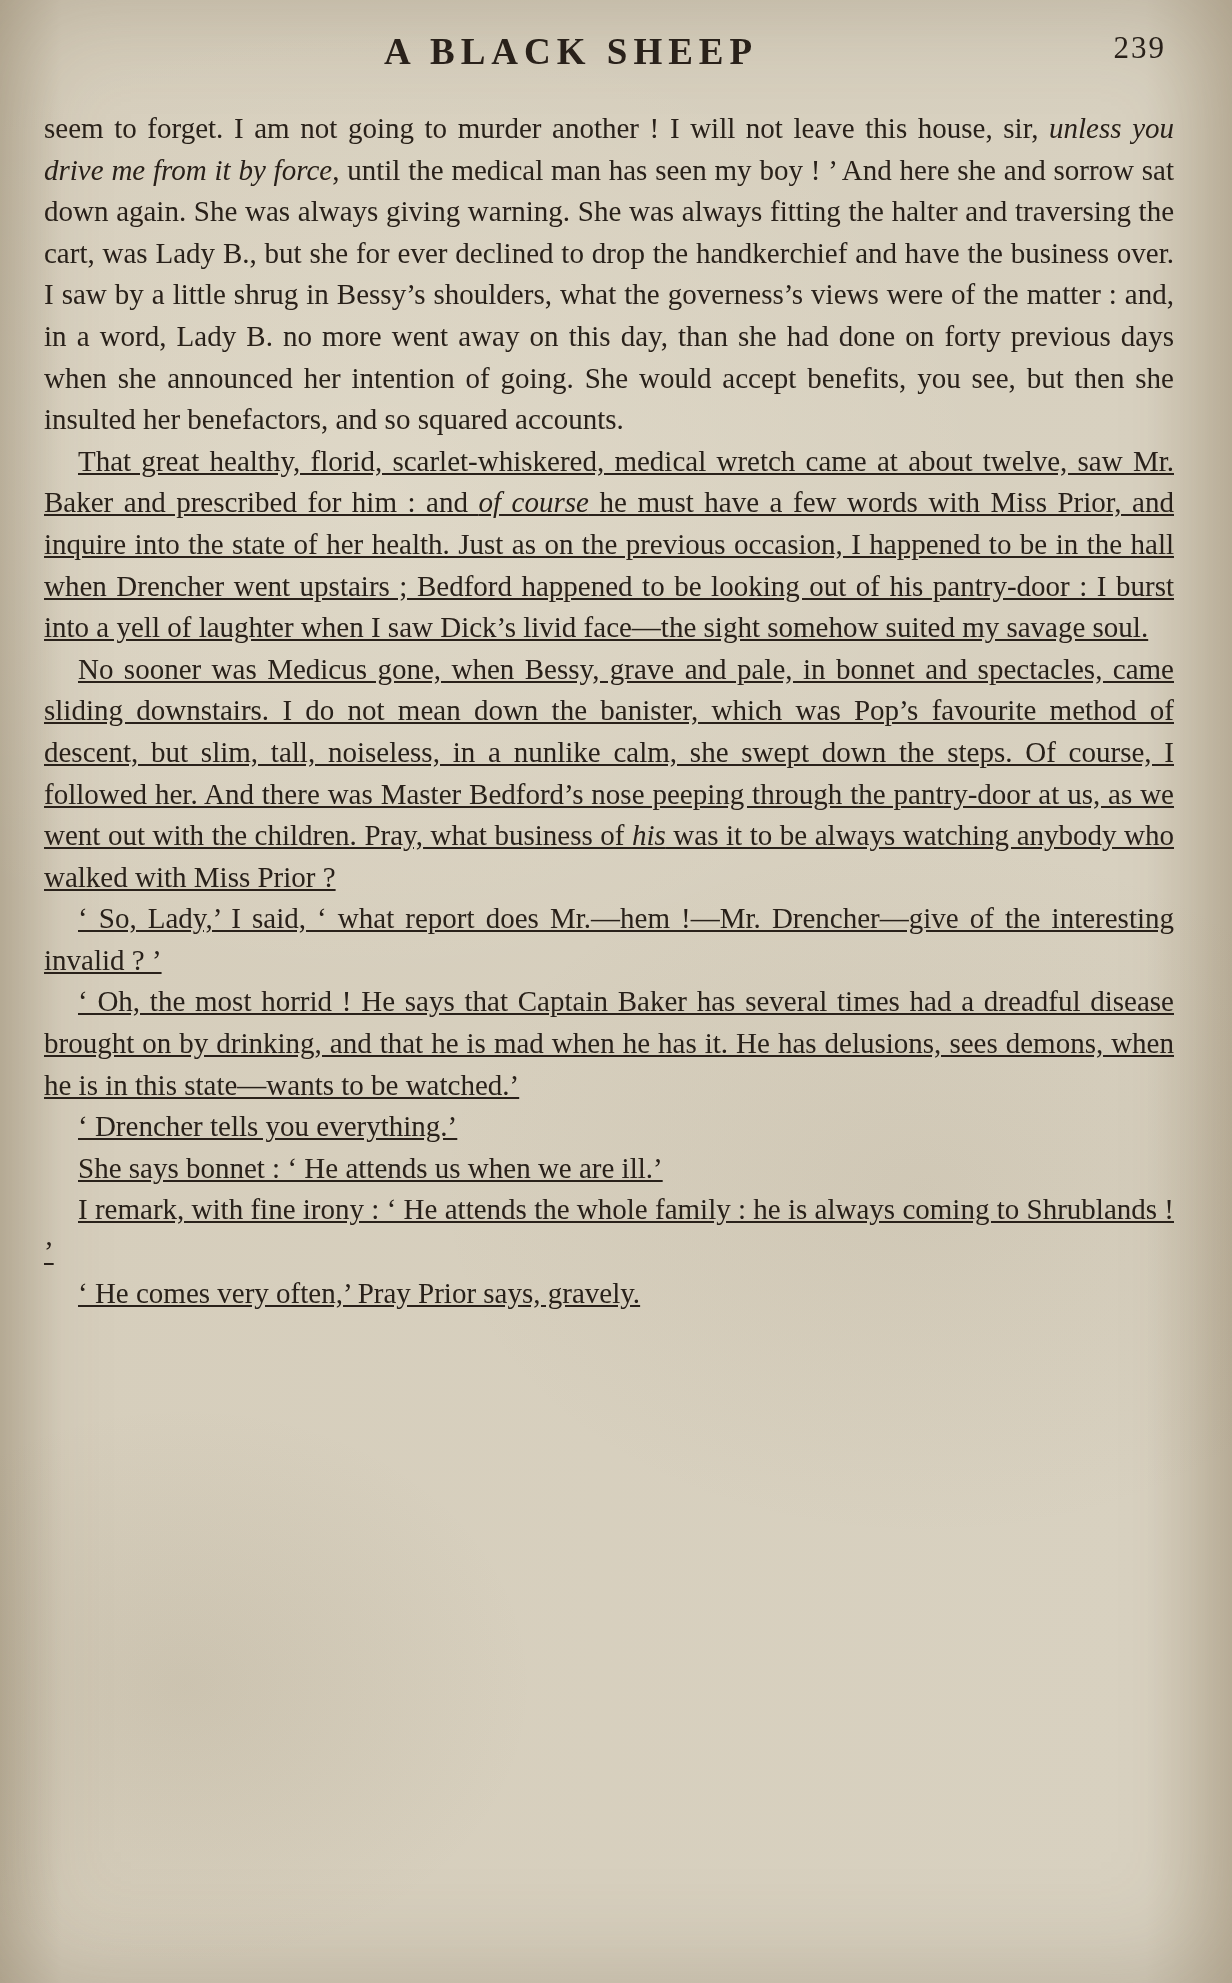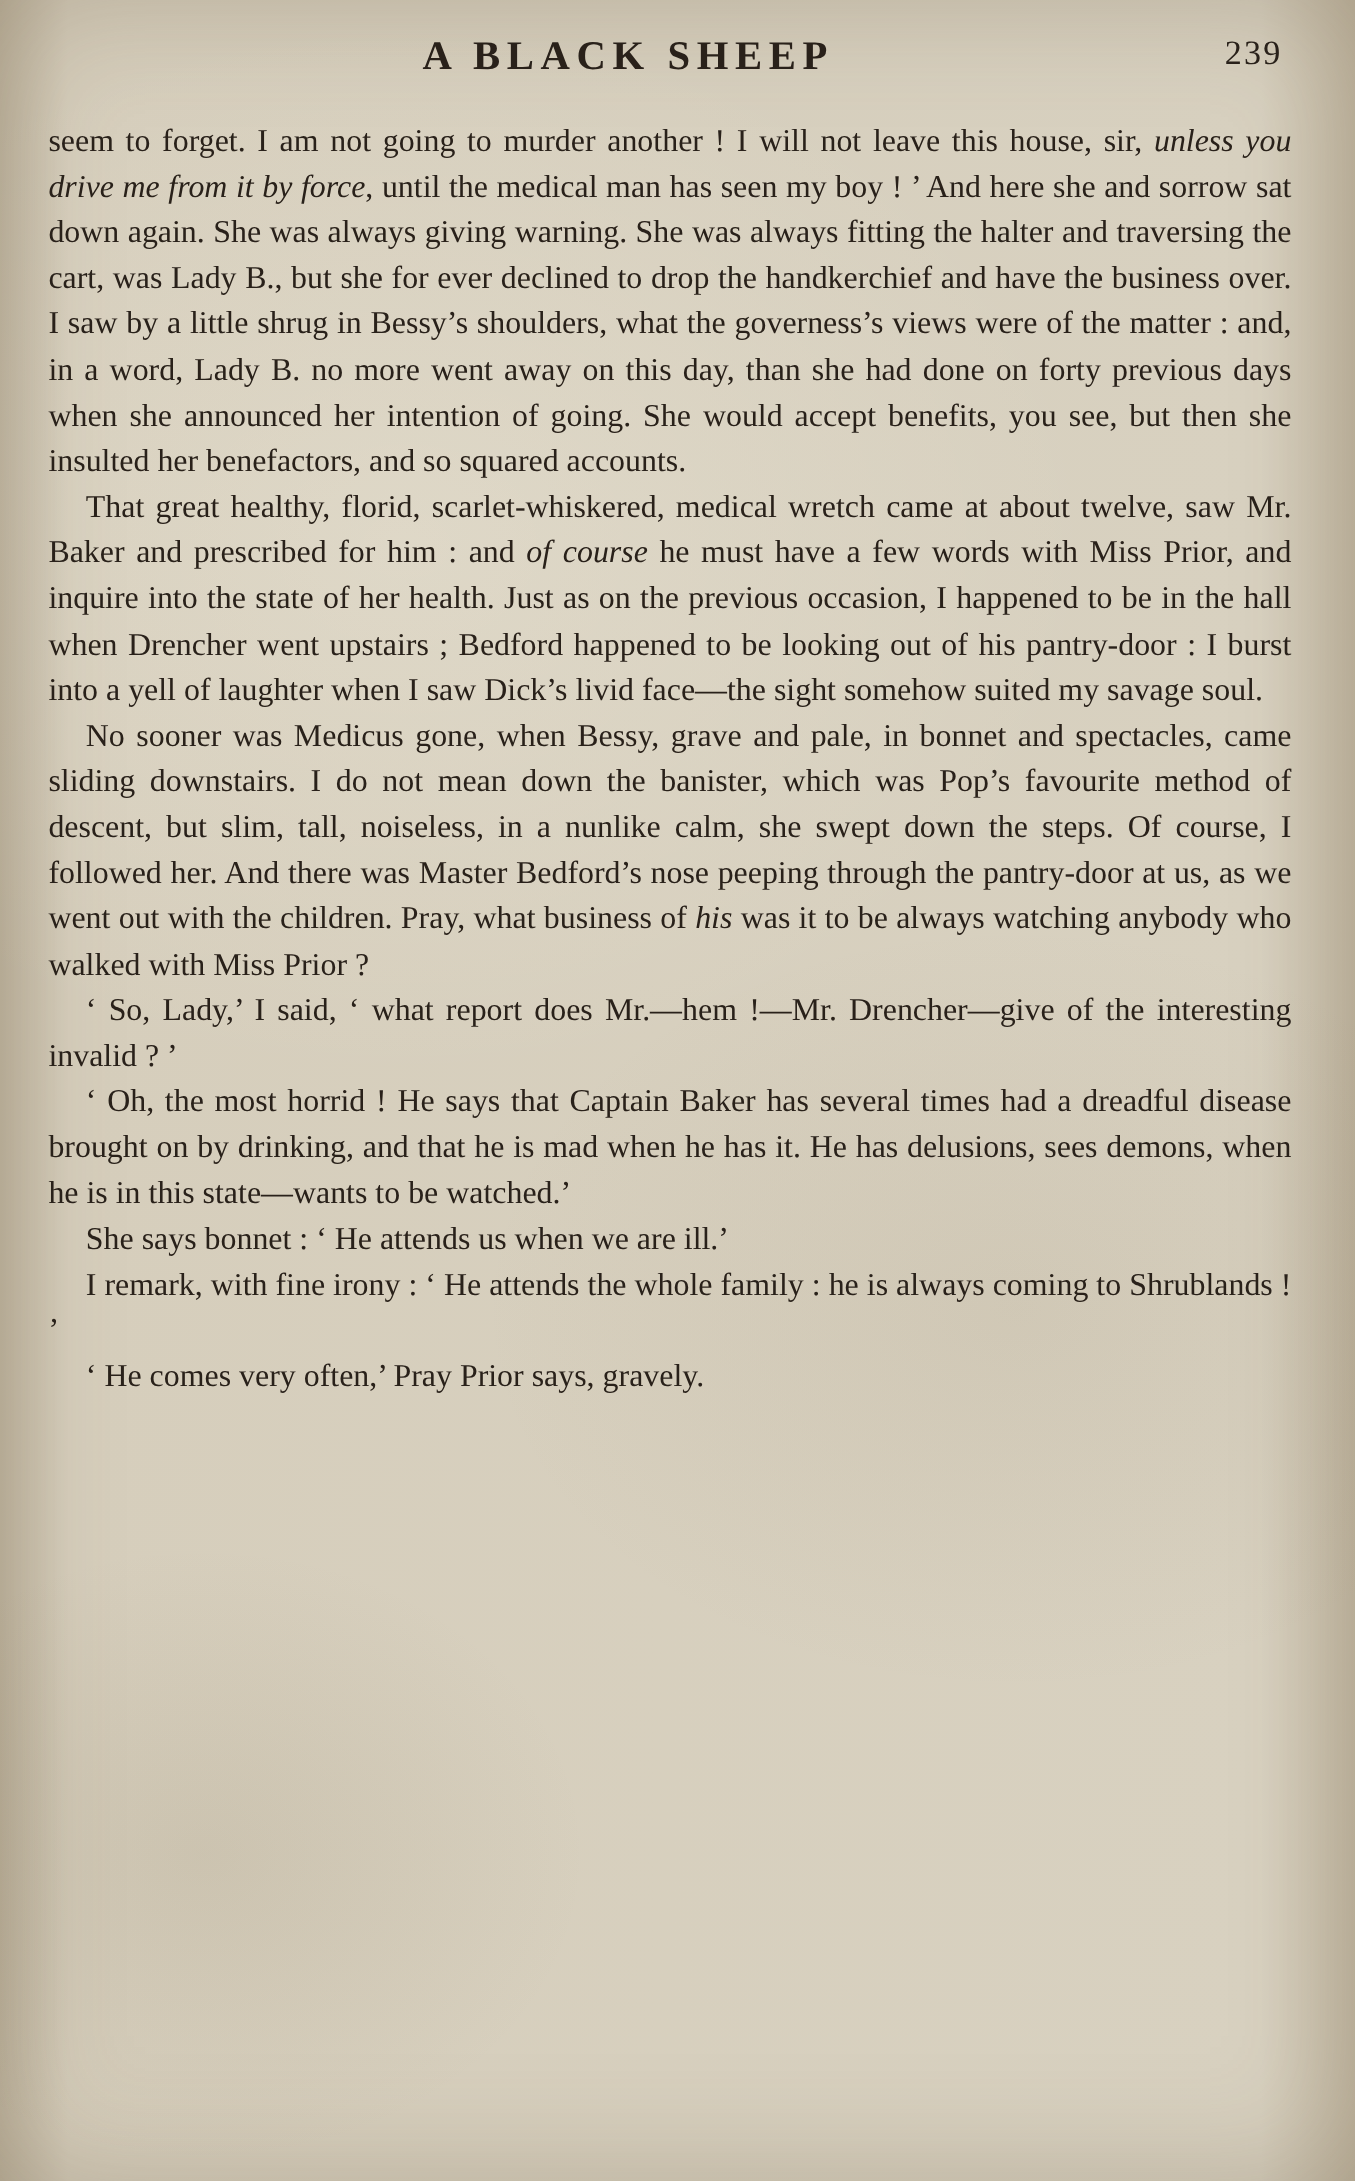--- a/index.html
+++ b/index.html
@@ -46,34 +46,35 @@
     letter-spacing: 2px;
   }
   .page-body {
     padding: 22px 58px 0 44px;
     font-size: 29px;
     line-height: 41.6px;
     text-align: justify;
     text-justify: inter-word;
   }
   .para { margin: 0; }
-  .para.indent { text-indent: 34px; }
+  .para.indent { text-indent: 34px; text-decoration: underline; }
   .italic { font-style: italic; }
 </style>
 </head>
 <body>
 
 <div class="page">
   <div class="header">
     <div class="running-head">A BLACK SHEEP</div>
     <div class="page-number">239</div>
   </div>
   <div class="page-body">
       <p class="para"><span>seem to forget.  I am not going to murder another !  I will not leave this house, sir, </span><span class="italic">unless you drive me from it by force</span><span>, until the medical man has seen my boy ! ’  And here she and sorrow sat down again.  She was always giving warning.  She was always fitting the halter and traversing the cart, was Lady B., but she for ever declined to drop the handkerchief and have the business over.  I saw by a little shrug in Bessy’s shoulders, what the governess’s views were of the matter :  and, in a word, Lady B. no more went away on this day, than she had done on forty previous days when she announced her intention of going.  She would accept benefits, you see, but then she insulted her benefactors, and so squared accounts.</span></p>
       <p class="para indent"><span>That great healthy, florid, scarlet-whiskered, medical wretch came at about twelve, saw Mr. Baker and prescribed for him :  and </span><span class="italic">of course</span><span> he must have a few words with Miss Prior, and inquire into the state of her health.  Just as on the previous occasion, I happened to be in the hall when Drencher went upstairs ;  Bedford happened to be looking out of his pantry-door :  I burst into a yell of laughter when I saw Dick’s livid face—the sight somehow suited my savage soul.</span></p>
       <p class="para indent"><span>No sooner was Medicus gone, when Bessy, grave and pale, in bonnet and spectacles, came sliding downstairs.  I do not mean down the banister, which was Pop’s favourite method of descent, but slim, tall, noiseless, in a nunlike calm, she swept down the steps.  Of course, I followed her.  And there was Master Bedford’s nose peeping through the pantry-door at us, as we went out with the children.  Pray, what business of </span><span class="italic">his</span><span> was it to be always watching anybody who walked with Miss Prior ?</span></p>
       <p class="para indent"><span>‘ So, Lady,’ I said, ‘ what report does Mr.—hem !—Mr. Drencher—give of the interesting invalid ? ’</span></p>
       <p class="para indent"><span>‘ Oh, the most horrid !  He says that Captain Baker has several times had a dreadful disease brought on by drinking, and that he is mad when he has it.  He has delusions, sees demons, when he is in this state—wants to be watched.’</span></p>
+      <p class="para indent"><span>‘ Drencher tells you everything.’</span></p>
       <p class="para indent"><span>She says bonnet :  ‘ He attends us when we are ill.’</span></p>
       <p class="para indent"><span>I remark, with fine irony :  ‘ He attends the whole family :  he is always coming to Shrublands ! ’</span></p>
       <p class="para indent"><span>‘ He comes very often,’ Pray Prior says, gravely.</span></p>
     </div>
 </div>
 
 </body></html>

